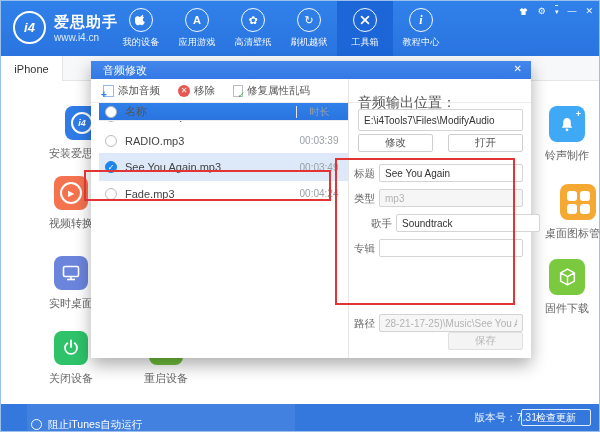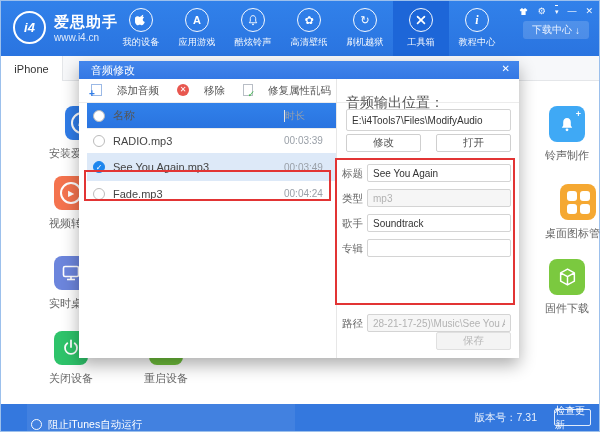--- a/index.html
+++ b/index.html
@@ -33,40 +33,40 @@
   .tool { position:absolute; display:flex; flex-direction:column; align-items:center; }
   .tool-icon { width:34px; height:34px; border-radius:8px; display:flex; align-items:center; justify-content:center; }
   .tool-label { font-size:11px; color:#666; margin-top:6px; white-space:nowrap; }
   .ring { width:22px; height:22px; border:2px solid #fff; border-radius:50%; display:flex; align-items:center; justify-content:center; color:#fff; font-size:9px; font-weight:bold; font-style:italic; }
   .grid4 { display:grid; grid-template-columns:10px 10px; grid-template-rows:10px 10px; gap:3px; }
   .grid4 i { background:#fff; border-radius:3px; }
   .bellplus { position:relative; }
   .bellplus .plus { position:absolute; right:-6px; top:-7px; color:#fff; font-size:9px; font-weight:bold; }
 
   
-  .dialog { position:absolute; left:78px; top:60px; width:440px; height:297px; background:#fff; z-index:10; box-shadow:0 7px 16px rgba(0,0,0,.32); }
+  .dialog { position:absolute; left:90px; top:60px; width:440px; height:297px; background:#fff; z-index:10; box-shadow:0 7px 16px rgba(0,0,0,.32); }
   .dlg-titlebar { position:absolute; left:0; top:0; width:100%; height:18px; background:linear-gradient(#4386ec,#3478e4); display:flex; align-items:center; }
   .dlg-title { color:#fff; font-size:11px; margin-left:12px; }
   .dlg-close { position:absolute; right:9px; top:2px; color:#fff; font-size:10px; cursor:pointer; }
   .dlg-toolbar { position:absolute; left:0; top:18px; width:100%; height:24px; border-bottom:1px solid #ececec; display:flex; align-items:center; padding-left:12px; gap:18px; }
-  .tb-item { display:inline-flex; gap:15px; font-size:10.5px; color:#555; cursor:pointer; }
+  .tb-item { display:inline-flex; align-items:center; gap:4px; font-size:10.5px; color:#555; cursor:pointer; }
   .ic-add { width:11px; height:12px; border:1px solid #9bb9e6; background:#fff; position:relative; }
   .ic-add::after { content:"+"; position:absolute; left:-3px; bottom:-4px; color:#2f7ce8; font-weight:bold; font-size:10px; }
   .ic-del { width:12px; height:12px; border-radius:50%; background:#e8574f; color:#fff; font-size:8px; display:flex; align-items:center; justify-content:center; }
   .ic-fix { width:10px; height:12px; border:1px solid #b9bec6; background:#fff; position:relative; }
   .ic-fix::after { content:"✓"; position:absolute; right:-3px; bottom:-4px; color:#3cb54a; font-weight:bold; font-size:9px; }
 
   .list { position:absolute; left:8px; top:42px; width:249px; }
   .lrow { display:flex; align-items:center; height:25px; font-size:11px; color:#444; }
-  .lrow.header { height:26px; border-bottom:1px solid #ececec; color:#555; }
+  .lrow.header { height:18px; border-bottom:1px solid #ececec; color:#555; }
   .lrow.selected { height:28px; background:#dde9f8; }
   .ck { width:12px; height:12px; border:1px solid #bbb; border-radius:50%; margin:0 8px 0 6px; flex:0 0 auto; background:#fff; }
   .ck.on { background:#1d86ee; border-color:#1d86ee; color:#fff; font-size:8px; display:flex; align-items:center; justify-content:center; }
   .lname { flex:1; white-space:nowrap; overflow:hidden; }
-  .ldur { width:52px; text-align:left; color:#9aa0a8; font-size:10px; padding-right:6px; }
+  .ldur { width:52px; text-align:center; color:#9aa0a8; font-size:10px; padding-right:6px; }
   .lrow.header .ldur { border-left:1px solid #e5e5e5; height:12px; line-height:12px; }
   .vsep { position:absolute; left:257px; top:18px; bottom:0; width:1px; background:#e7e7e7; }
 
   .rp-label { position:absolute; left:267px; top:33px; font-size:14px; color:#555; }
   .rp-input, .f-input { border:1px solid #d4d4d4; border-radius:2px; font-size:10px; color:#333; padding:0 5px; font-family:"Liberation Sans","DejaVu Sans",sans-serif; background:#fff; }
   .rp-input { position:absolute; left:267px; top:48px; width:165px; height:22px; }
   .rp-btn { position:absolute; top:73px; width:75px; height:18px; background:#fff; border:1px solid #cfcfcf; border-radius:2px; font-size:10.5px; color:#555; display:flex; align-items:center; justify-content:center; cursor:pointer; }
   .form-row { position:absolute; left:263px; width:170px; height:18px; }
   .f-label { position:absolute; left:0; top:3px; font-size:10.5px; color:#666; }
   .f-input { position:absolute; left:25px; top:0; width:144px; height:18px; }
@@ -77,21 +77,21 @@
   .anno { position:absolute; border:2px solid #e23434; z-index:30; }
   .anno-row { left:83px; top:169px; width:247px; height:31px; }
   .anno-form { left:334px; top:157px; width:180px; height:147px; }
 
   
   .statusbar { position:absolute; left:0; bottom:0; width:100%; height:27px; background:#3478de; z-index:5; }
   .sb-seg { position:absolute; left:26px; top:0; bottom:0; width:268px; background:rgba(255,255,255,.07); }
   .sb-left { position:absolute; left:30px; top:0; height:41px; display:flex; align-items:center; gap:6px; color:#fff; font-size:10.5px; }
   .sb-toggle { width:11px; height:11px; border:1.4px solid rgba(255,255,255,.95); border-radius:50%; }
   .sb-version { position:absolute; right:62px; top:0; height:27px; display:flex; align-items:center; color:#eaf1fc; font-size:10.5px; }
-  .sb-update { position:absolute; right:8px; top:5px; width:37px; height:17px; border:1px solid rgba(255,255,255,.85); border-radius:2px; color:#fff; font-size:10px; display:flex; align-items:center; justify-content:center; cursor:pointer; }
+  .sb-update { position:absolute; right:8px; top:5px; width:70px; height:17px; border:1px solid rgba(255,255,255,.85); border-radius:2px; color:#fff; font-size:10px; display:flex; align-items:center; justify-content:center; cursor:pointer; }
 
   svg { display:block; }
 </style>
 </head>
 <body>
 
 <div class="app">
 
   <div class="header">
     <div class="logo-wrap">
@@ -109,29 +109,20 @@
               <path fill="#fff" d="M11.2 1c.1 1-.3 1.9-.9 2.6-.6.7-1.6 1.2-2.5 1.1-.1-.9.4-1.9 1-2.5C9.4 1.5 10.4 1 11.2 1zM13.9 13.2c-.5 1.1-.7 1.6-1.3 2.5-.9 1.3-2.1 2.9-3.6 2.9-1.3 0-1.7-.9-3.5-.9s-2.2.9-3.5.9C.5 18.6-.6 17.2-1.4 15.9-3.6 12.4-3.8 8.3-2.4 6.1c1-1.5 2.5-2.4 4-2.4 1.5 0 2.4.9 3.6.9 1.2 0 1.9-.9 3.6-.9 1.3 0 2.7.7 3.7 1.9-3.2 1.8-2.7 6.3 1.4 7.6z" transform="translate(2 0) scale(.8)"></path>
             </svg>
         </div>
         <div class="nav-label">我的设备</div>
       </div>
       <div class="nav-item">
         <div class="nav-circle">
             <b style="font-size:11px;">A</b>
           </div>
         <div class="nav-label">应用游戏</div>
-      </div>
-      <div class="nav-item">
-        <div class="nav-circle">
-          <svg width="12" height="13" viewBox="0 0 16 17">
-              <path d="M8 2 C5.7 2 4.4 3.8 4.4 6 V9.4 L3 11.5 H13 L11.6 9.4 V6 C11.6 3.8 10.3 2 8 2 Z" fill="none" stroke="#fff" stroke-width="1.2"></path>
-              <circle cx="8" cy="13.6" r="1.2" fill="#fff"></circle>
-            </svg>
-        </div>
-        <div class="nav-label">酷炫铃声</div>
       </div>
       <div class="nav-item">
         <div class="nav-circle">✿</div>
         <div class="nav-label">高清壁纸</div>
       </div>
       <div class="nav-item">
         <div class="nav-circle">↻</div>
         <div class="nav-label">刷机越狱</div>
       </div>
       <div class="nav-item active">
@@ -156,24 +147,20 @@
     <div class="winctrl">
       <span>
         <svg width="11" height="9" viewBox="0 0 14 11">
             <path fill="#fff" d="M2 3.5 L5 1 L7 2.5 L9 1 L12 3.5 L10.5 5.5 L9.7 4.8 V10 H4.3 V4.8 L3.5 5.5 Z"></path>
           </svg>
       </span>
       <span>⚙</span>
       <span class="fold-icon">▾</span>
       <span>—</span>
       <span>✕</span>
-    </div>
-    <div class="dl-btn">
-      <span>下载中心</span>
-      <span>↓</span>
     </div>
   </div>
 
   <div class="tabbar">
     <div class="tab">iPhone</div>
   </div>
 
   <div class="main">
 
     <div class="tool" style="left:48px; top:25px;">
@@ -304,21 +291,21 @@
     <div class="rp-btn" style="left:357px;">打开</div>
 
     <div class="form-row" style="top:103px;">
       <span class="f-label">标题</span>
       <input class="f-input" value="See You Again" style="">
     </div>
     <div class="form-row" style="top:128px;">
       <span class="f-label">类型</span>
       <input class="f-input" disabled="" value="mp3" style="">
     </div>
-    <div class="form-row" style="top:153px;">
+    <div class="form-row" style="top:153px;margin-left:17px;">
       <span class="f-label">歌手</span>
       <input class="f-input" value="Soundtrack" style="">
     </div>
     <div class="form-row" style="top:178px;">
       <span class="f-label">专辑</span>
       <input class="f-input" value="" style="">
     </div>
     <div class="form-row" style="top:253px;">
       <span class="f-label">路径</span>
       <input class="f-input" disabled="" value="28-21-17-25)\Music\See You Again.mp3" style="">

